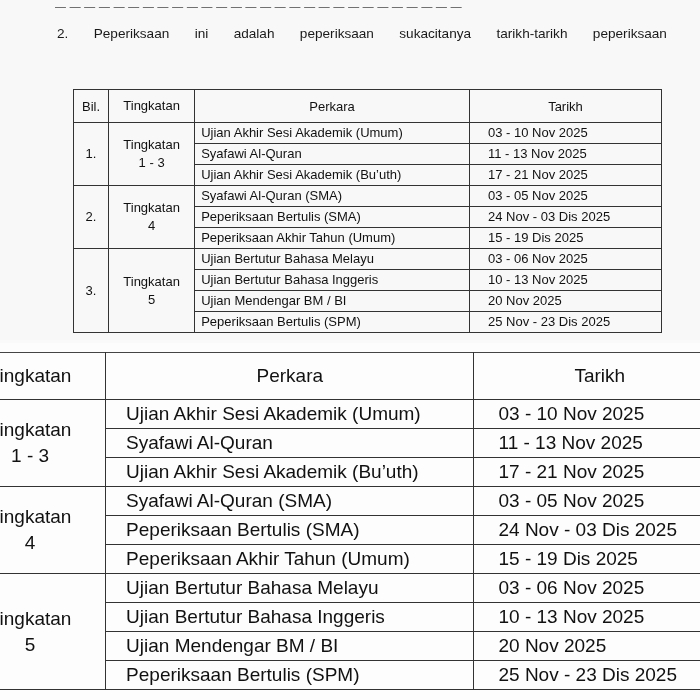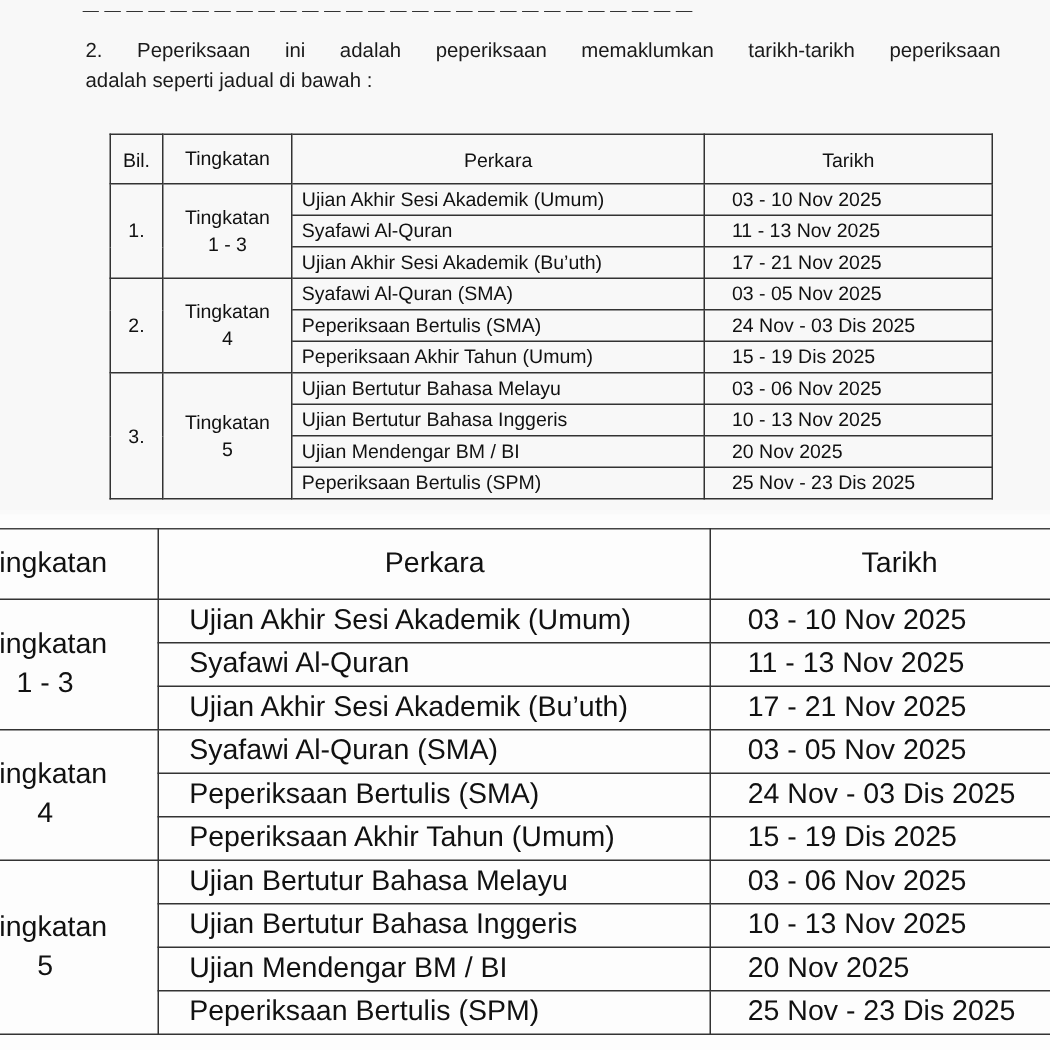--- a/index.html
+++ b/index.html
@@ -34,25 +34,24 @@
 
 <div class="top">
   <div class="cutline">▁ ▁ ▁ ▁ ▁ ▁ ▁ ▁ ▁ ▁ ▁ ▁ ▁ ▁ ▁ ▁ ▁ ▁ ▁ ▁ ▁ ▁ ▁ ▁ ▁ ▁ ▁ ▁</div>
   <div class="para">
     <div class="l1" id="para-line1">
       <span>2.</span>
     <span>Peperiksaan</span>
         <span>ini</span>
         <span>adalah</span>
         <span>peperiksaan</span>
-        <span>memaklumkan</span>
+        <span>sukacitanya</span>
         <span>tarikh-tarikh</span>
         <span>peperiksaan</span>
       </div>
-    <div>adalah seperti jadual di bawah :</div>
   </div>
 
   <table class="t1" id="t1">
     <thead>
       <tr>
         <th class="c-bil">Bil.</th>
         <th class="c-ting">Tingkatan</th>
         <th class="c-perk" style="padding-left:0">Perkara</th>
         <th class="c-tar" style="padding-left:0">Tarikh</th>
       </tr>

